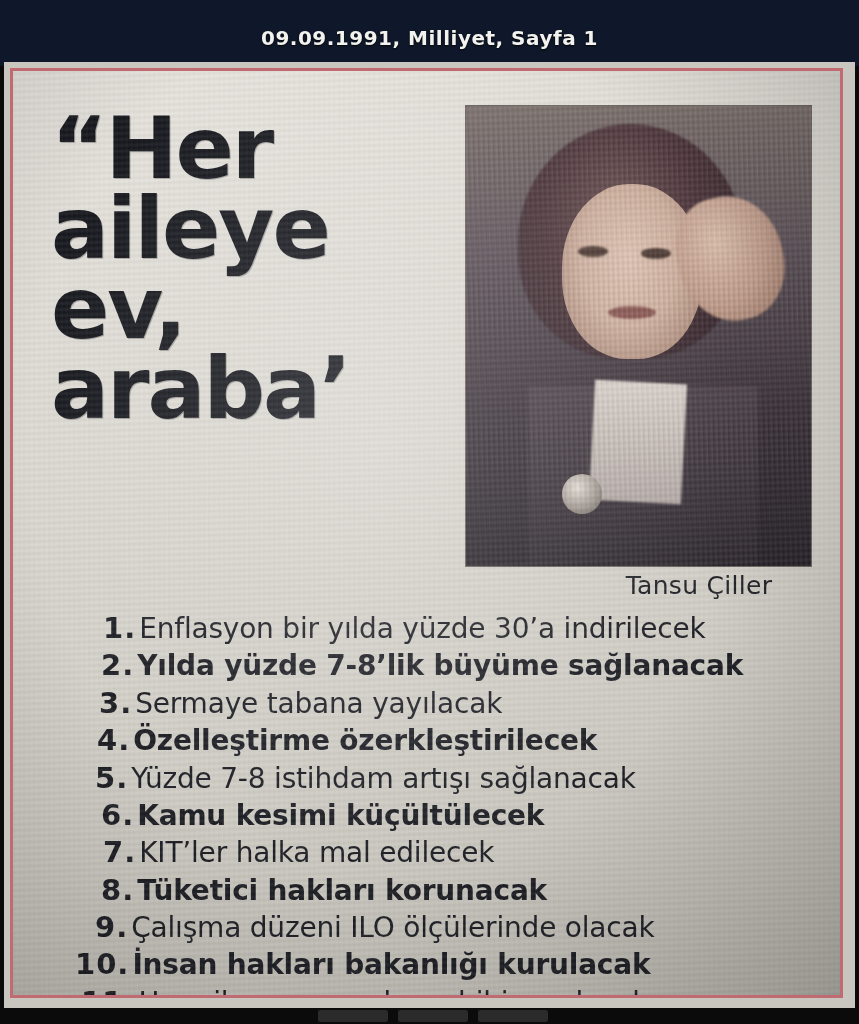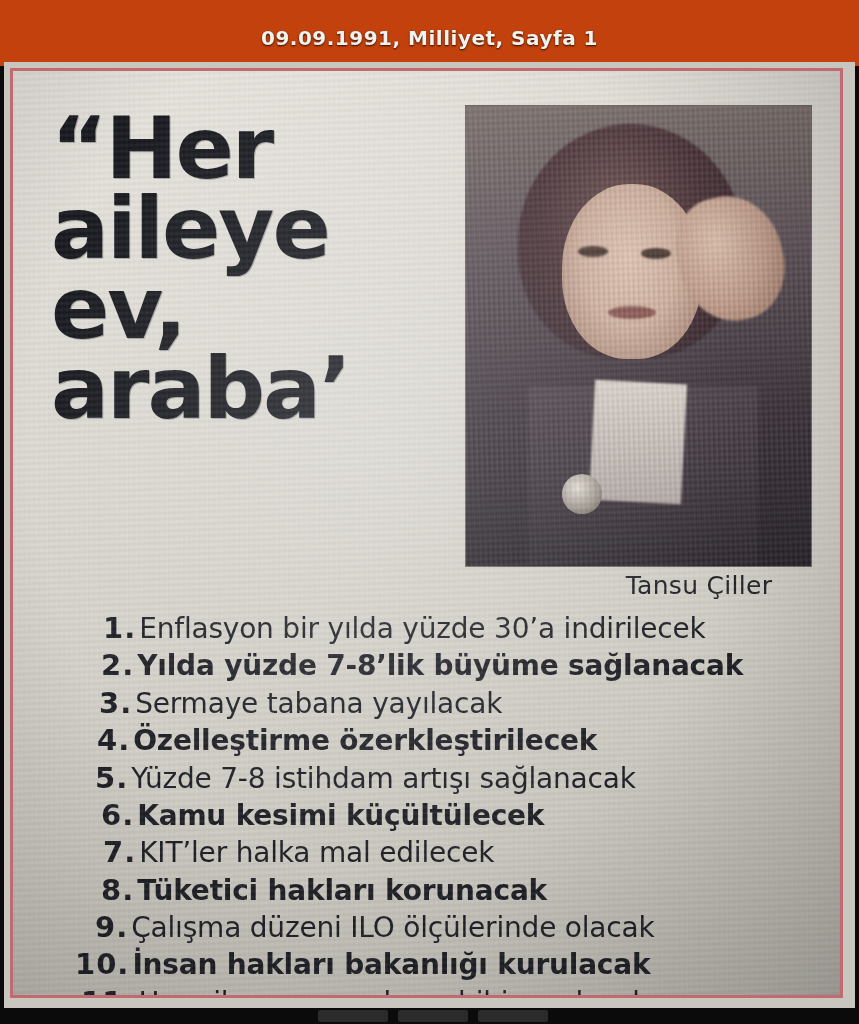--- a/index.html
+++ b/index.html
@@ -21,21 +21,21 @@
     background: #0a0a0a;
     overflow: hidden;
   }
 
   
   .top-bar {
     position: absolute;
     left: 0; top: 0;
     width: 859px;
     height: 66px;
-    background: #c2410c;
+    background: #0f172a;
   }
   .caption {
     position: absolute;
     left: 0; top: 26px;
     width: 859px;
     text-align: center;
     color: #f2f2ee;
     font-family: "DejaVu Sans", sans-serif;
     font-weight: bold;
     font-size: 20px;

